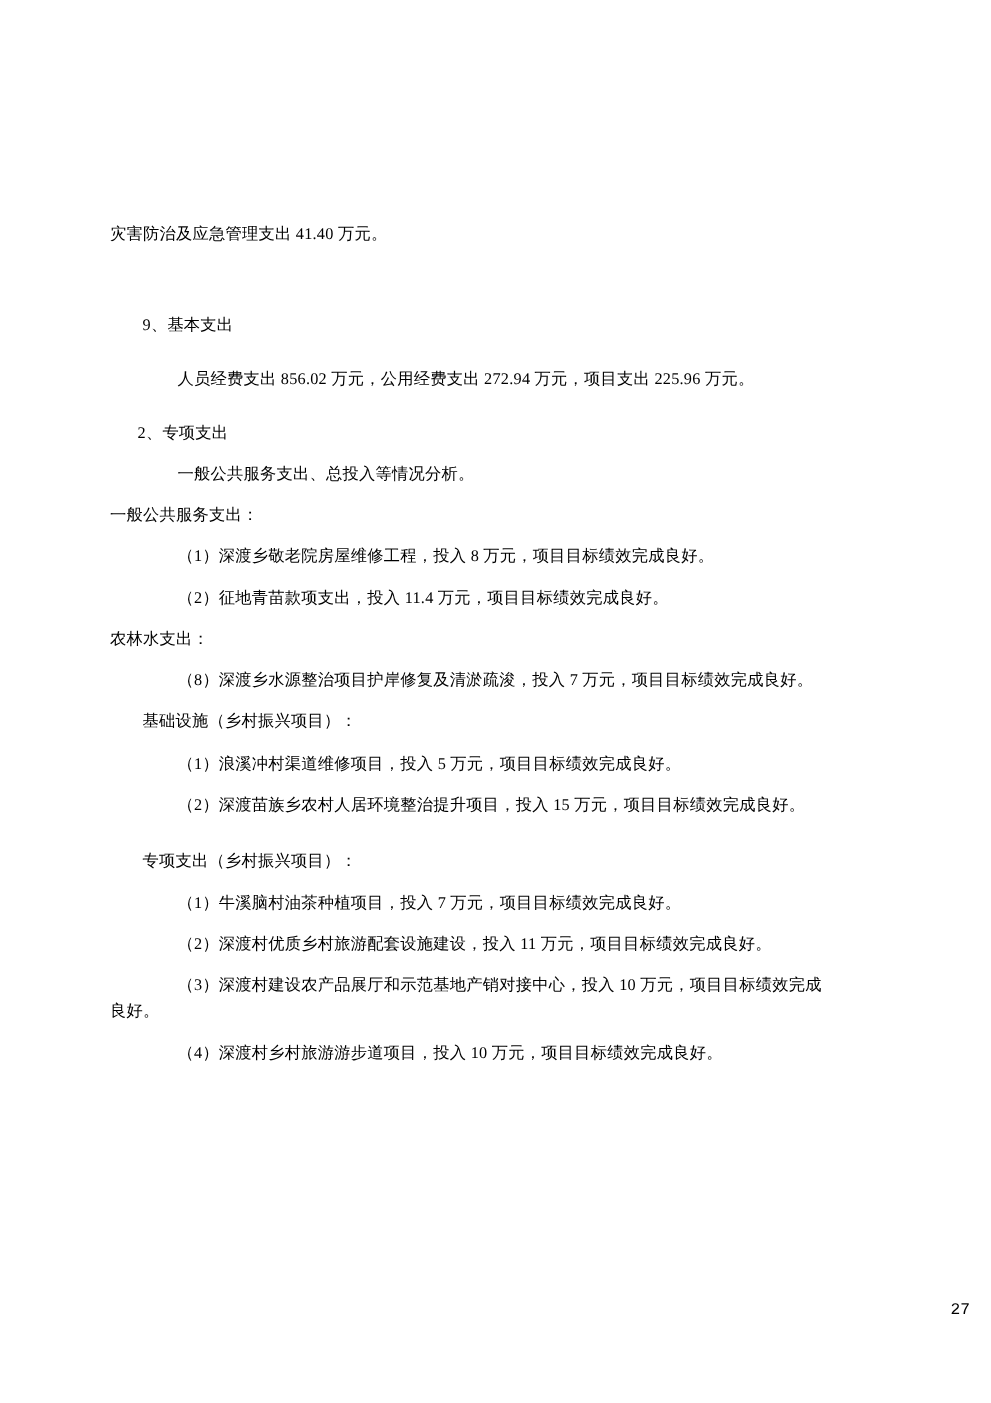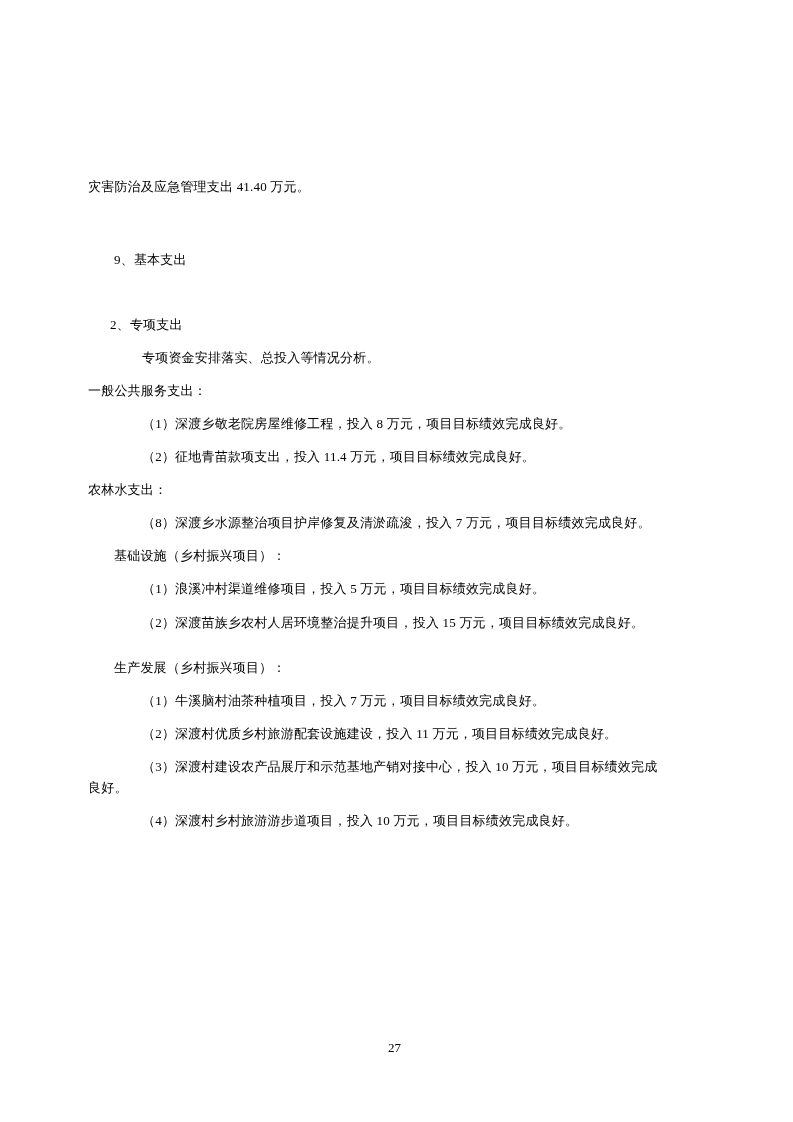--- a/index.html
+++ b/index.html
@@ -39,46 +39,47 @@
   .gap-md { height: 22px; }
   .gap-sm { height: 12px; }
   .indent-1 { text-indent: 0; padding-left: 0; }
   .indent-3 { padding-left: 54px; }
   .indent-4 { padding-left: 26px; }
   .indent-5 { padding-left: 22px; }
   .wrapline { padding-left: 0; }
   .pagenum {
     position: absolute;
     left: 0;
-    right: 4px;
+    right: 17px;
     top: 1040px;
-    text-align: center;
+    text-align: right;
     font-size: 13px;
-    font-family: Liberation Serif, serif;
+    font-family: Liberation Mono, monospace;
   }
 </style>
 </head>
 <body>
 
 <div class="page">
   <div class="content">
 
     <div class="gap-lg"></div>
     <p class="indent-1">灾害防治及应急管理支出 41.40 万元。</p>
 
     <div class="gap-lg"></div>
     <p class="indent-4">9、基本支出</p>
 
     <div class="gap-md"></div>
+    <p class="indent-3">人员经费支出 856.02 万元，公用经费支出 272.94 万元，项目支出 225.96 万元。</p>
 
     <div class="gap-md"></div>
     <p class="indent-5">2、专项支出</p>
 
     <div class="gap-sm"></div>
-    <p class="indent-3">专项资金安排落实、总投入等情况分析。</p>
+    <p class="indent-3">一般公共服务支出、总投入等情况分析。</p>
 
     <div class="gap-sm"></div>
     <p class="indent-1">一般公共服务支出：</p>
 
     <div class="gap-sm"></div>
     <p class="indent-3">（1）深渡乡敬老院房屋维修工程，投入 8 万元，项目目标绩效完成良好。</p>
 
     <div class="gap-sm"></div>
     <p class="indent-3">（2）征地青苗款项支出，投入 11.4 万元，项目目标绩效完成良好。</p>
 
@@ -93,21 +94,21 @@
 
     <div class="gap-sm"></div>
     <p class="indent-3">（1）浪溪冲村渠道维修项目，投入 5 万元，项目目标绩效完成良好。</p>
 
     <div class="gap-sm"></div>
     <p class="indent-3">（2）深渡苗族乡农村人居环境整治提升项目，投入 15 万元，项目目标绩效完成良好。</p>
 
     <div class="gap-sm"></div>
 
     <div class="gap-sm"></div>
-    <p class="indent-4">生产发展（乡村振兴项目）：</p>
+    <p class="indent-4">专项支出（乡村振兴项目）：</p>
 
     <div class="gap-sm"></div>
     <p class="indent-3">（1）牛溪脑村油茶种植项目，投入 7 万元，项目目标绩效完成良好。</p>
 
     <div class="gap-sm"></div>
     <p class="indent-3">（2）深渡村优质乡村旅游配套设施建设，投入 11 万元，项目目标绩效完成良好。</p>
 
     <div class="gap-sm"></div>
     <p class="indent-3">（3）深渡村建设农产品展厅和示范基地产销对接中心，投入 10 万元，项目目标绩效完成</p>
     <p class="wrapline">良好。</p>

